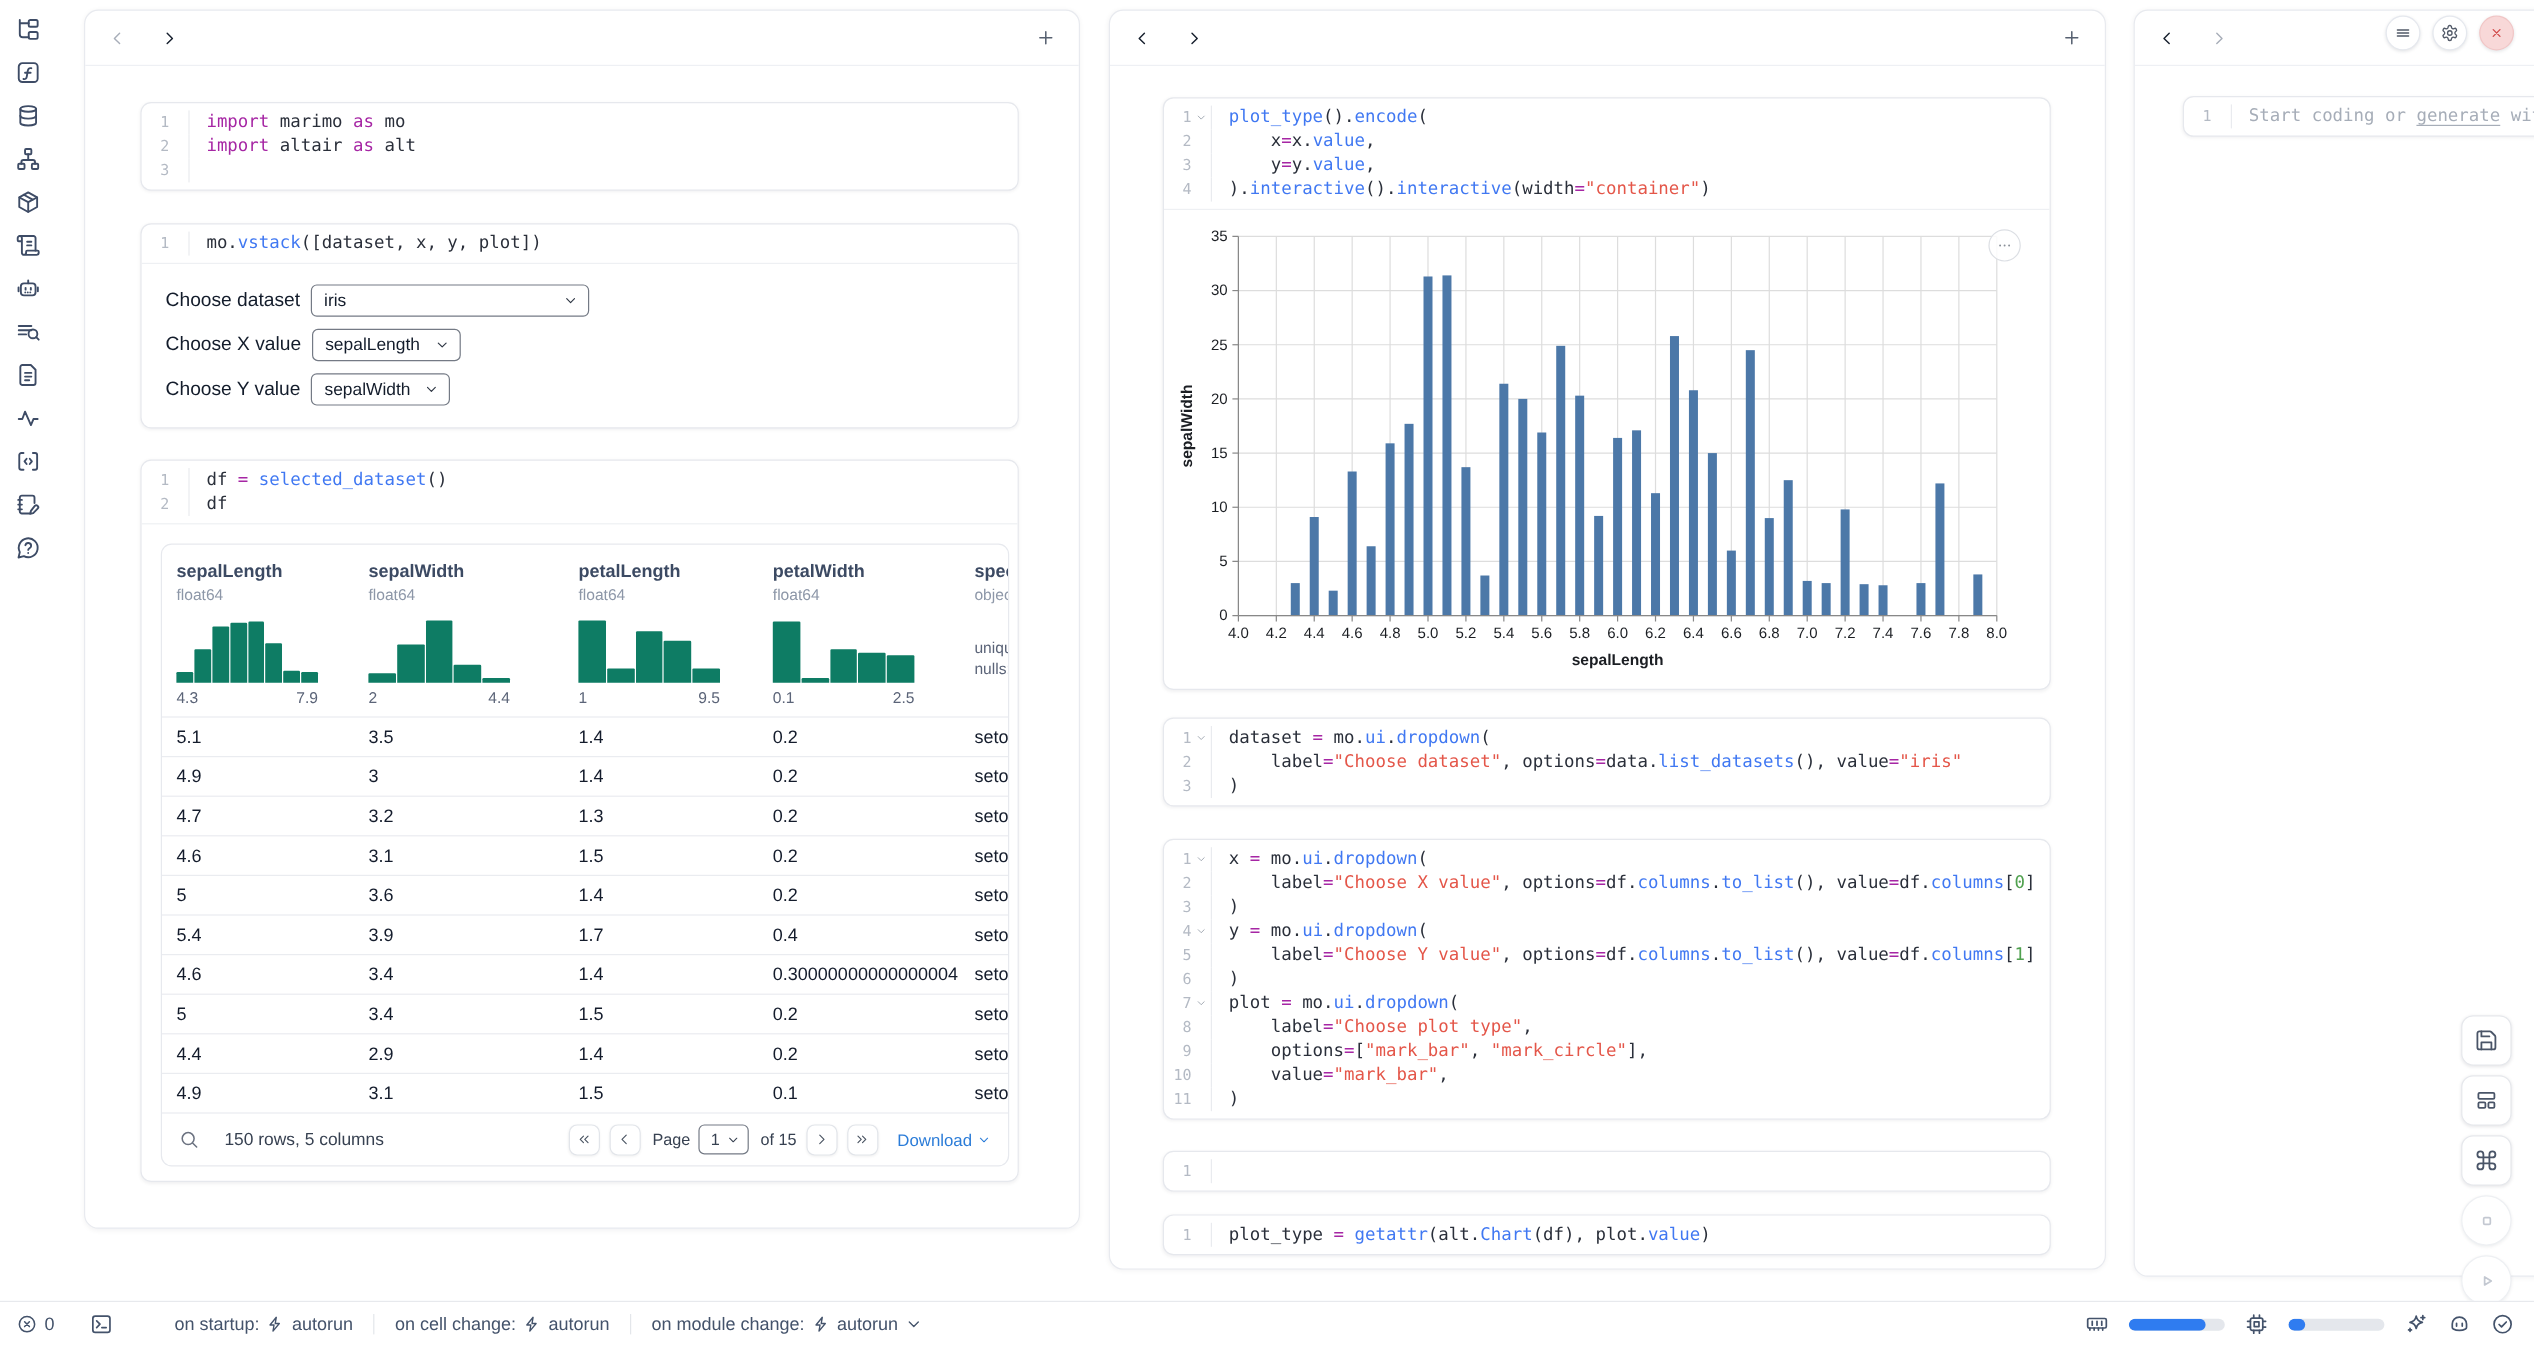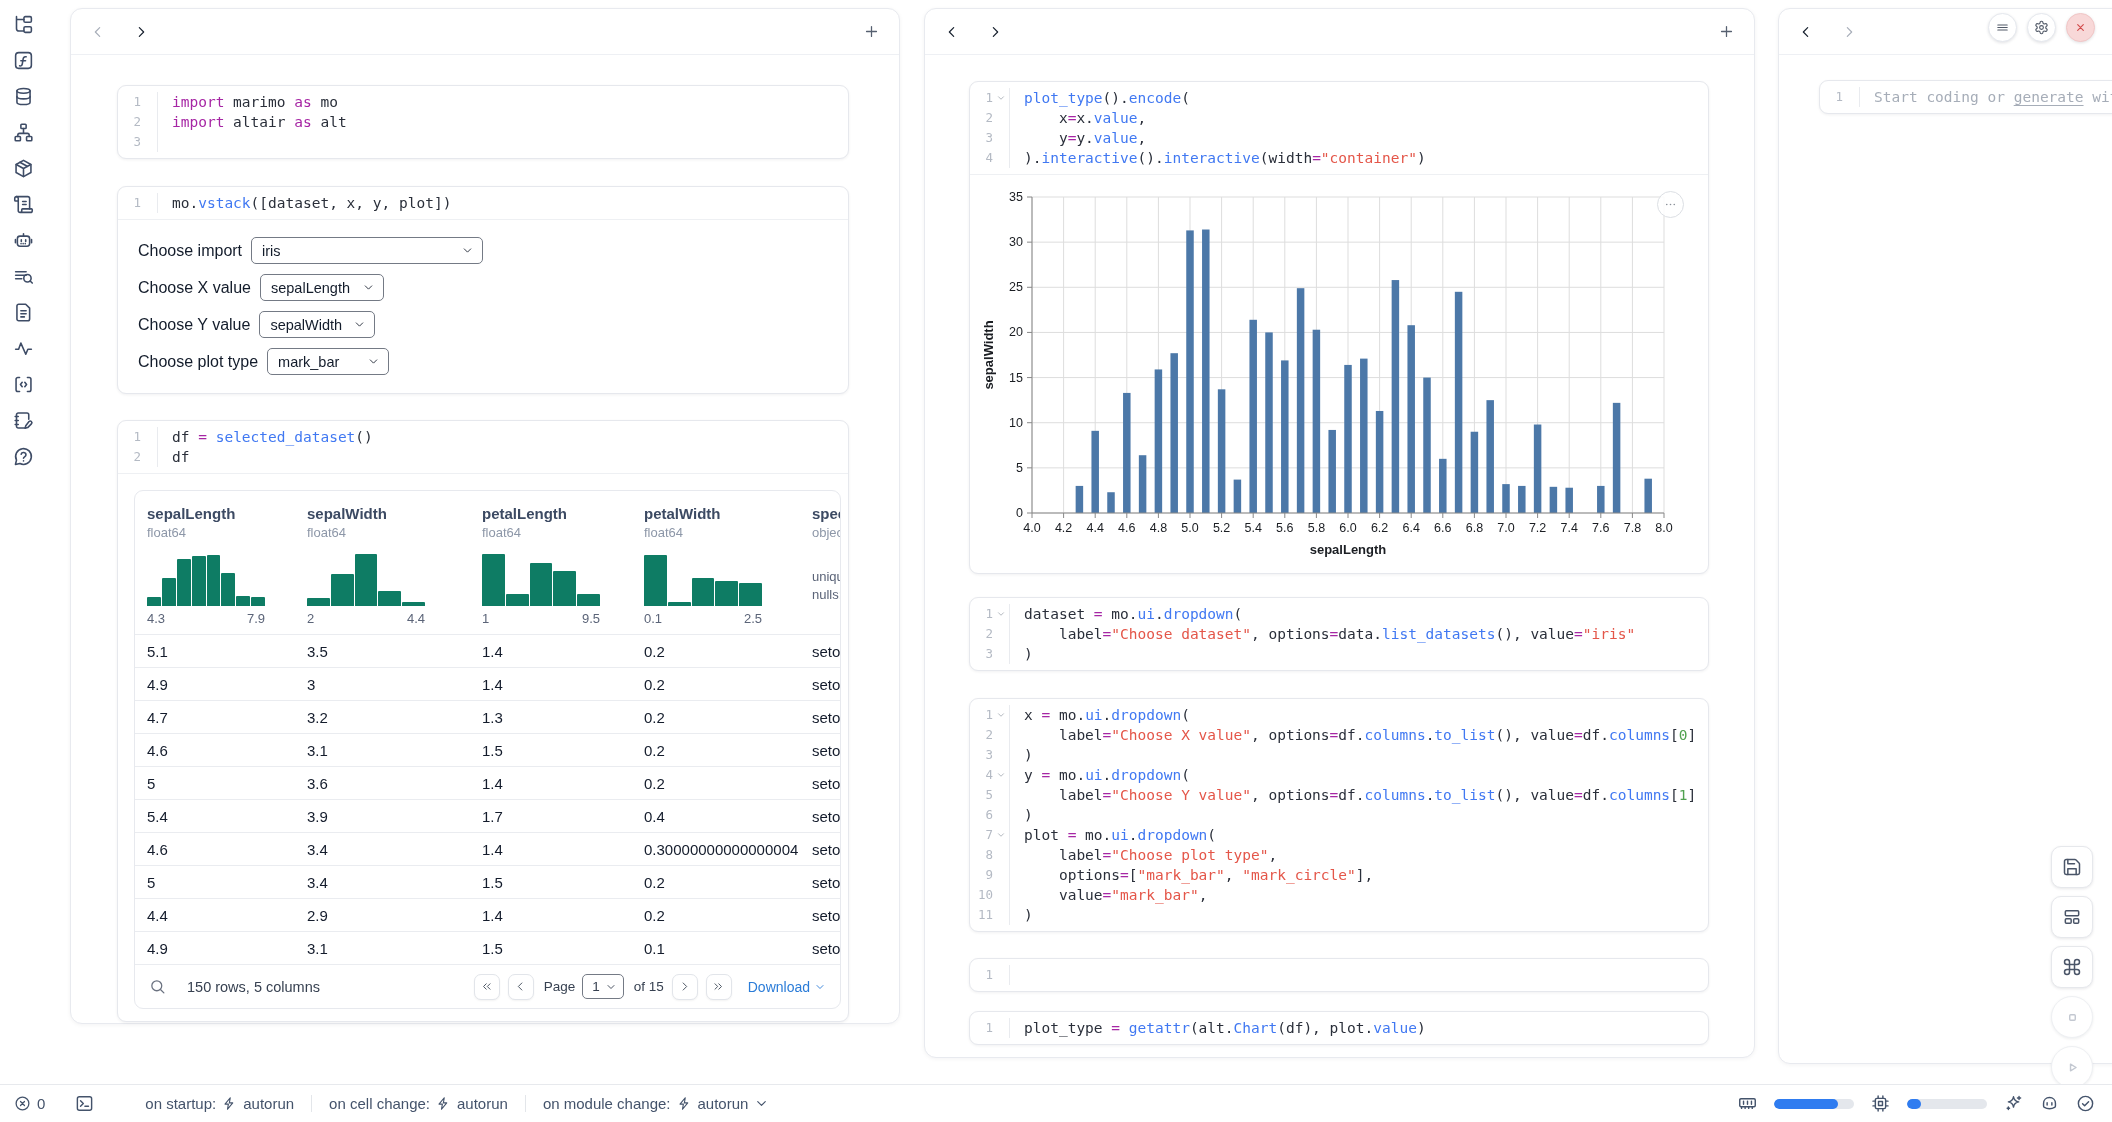--- a/index.html
+++ b/index.html
@@ -223,21 +223,21 @@
             <span class="ln">3</span>
           </div>
         </div>
         <div class="cell" style="margin-bottom:26px">
           <div class="code">
             <span class="ln">1</span>
             <span class="cl">mo.<span class="tok-fn">vstack</span>([dataset, x, y, plot])</span>
           </div>
           <div class="cell-output dd-wrap">
             <div class="dd-row">
-              <span class="dd-label">Choose import</span>
+              <span class="dd-label">Choose dataset</span>
               <span class="select" style="width:232px">
                 <span>iris</span>
                 <span class="icon ">
                   <svg viewBox="0 0 24 24">
                     <path d="M6 9l6 6 6-6"></path>
                   </svg>
                 </span>
               </span>
             </div>
             <div class="dd-row">
@@ -248,31 +248,20 @@
                   <svg viewBox="0 0 24 24">
                     <path d="M6 9l6 6 6-6"></path>
                   </svg>
                 </span>
               </span>
             </div>
             <div class="dd-row">
               <span class="dd-label">Choose Y value</span>
               <span class="select" style="width:116px">
                 <span>sepalWidth</span>
-                <span class="icon ">
-                  <svg viewBox="0 0 24 24">
-                    <path d="M6 9l6 6 6-6"></path>
-                  </svg>
-                </span>
-              </span>
-            </div>
-            <div class="dd-row">
-              <span class="dd-label">Choose plot type</span>
-              <span class="select" style="width:122px">
-                <span>mark_bar</span>
                 <span class="icon ">
                   <svg viewBox="0 0 24 24">
                     <path d="M6 9l6 6 6-6"></path>
                   </svg>
                 </span>
               </span>
             </div>
           </div>
         </div>
         <div class="cell">

